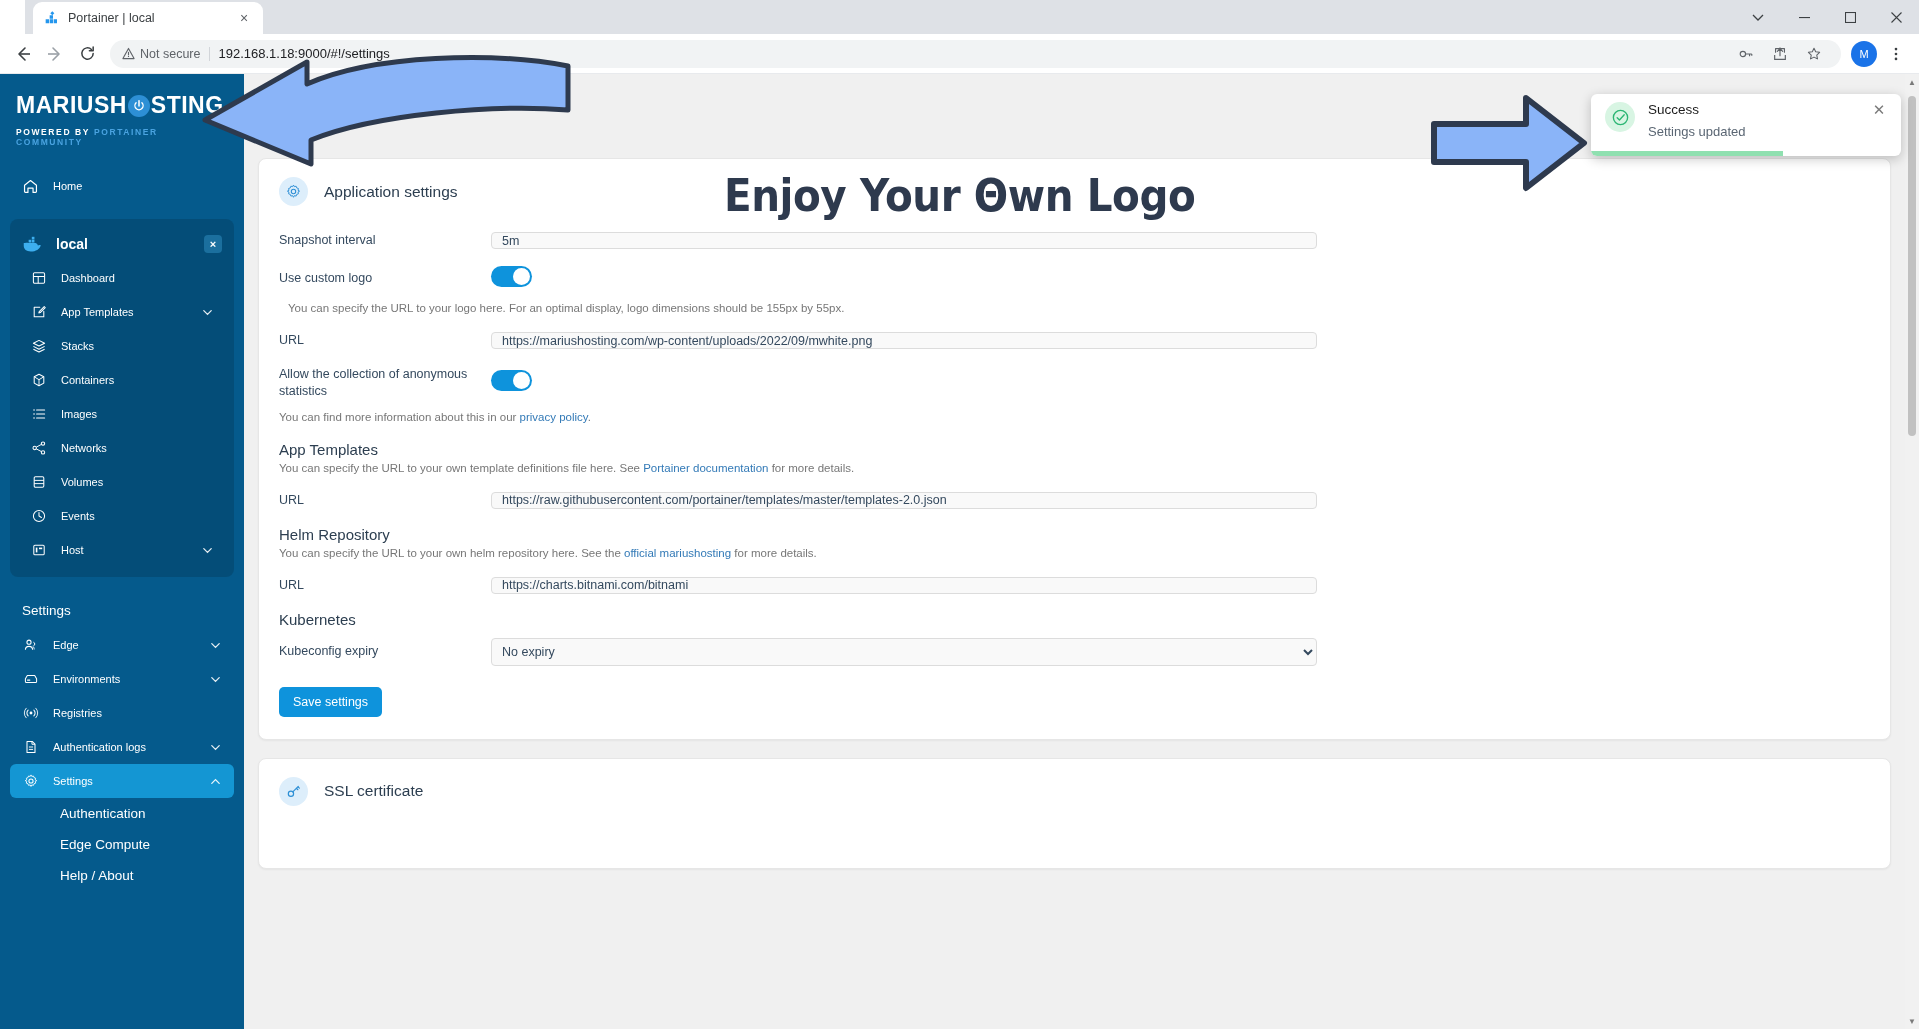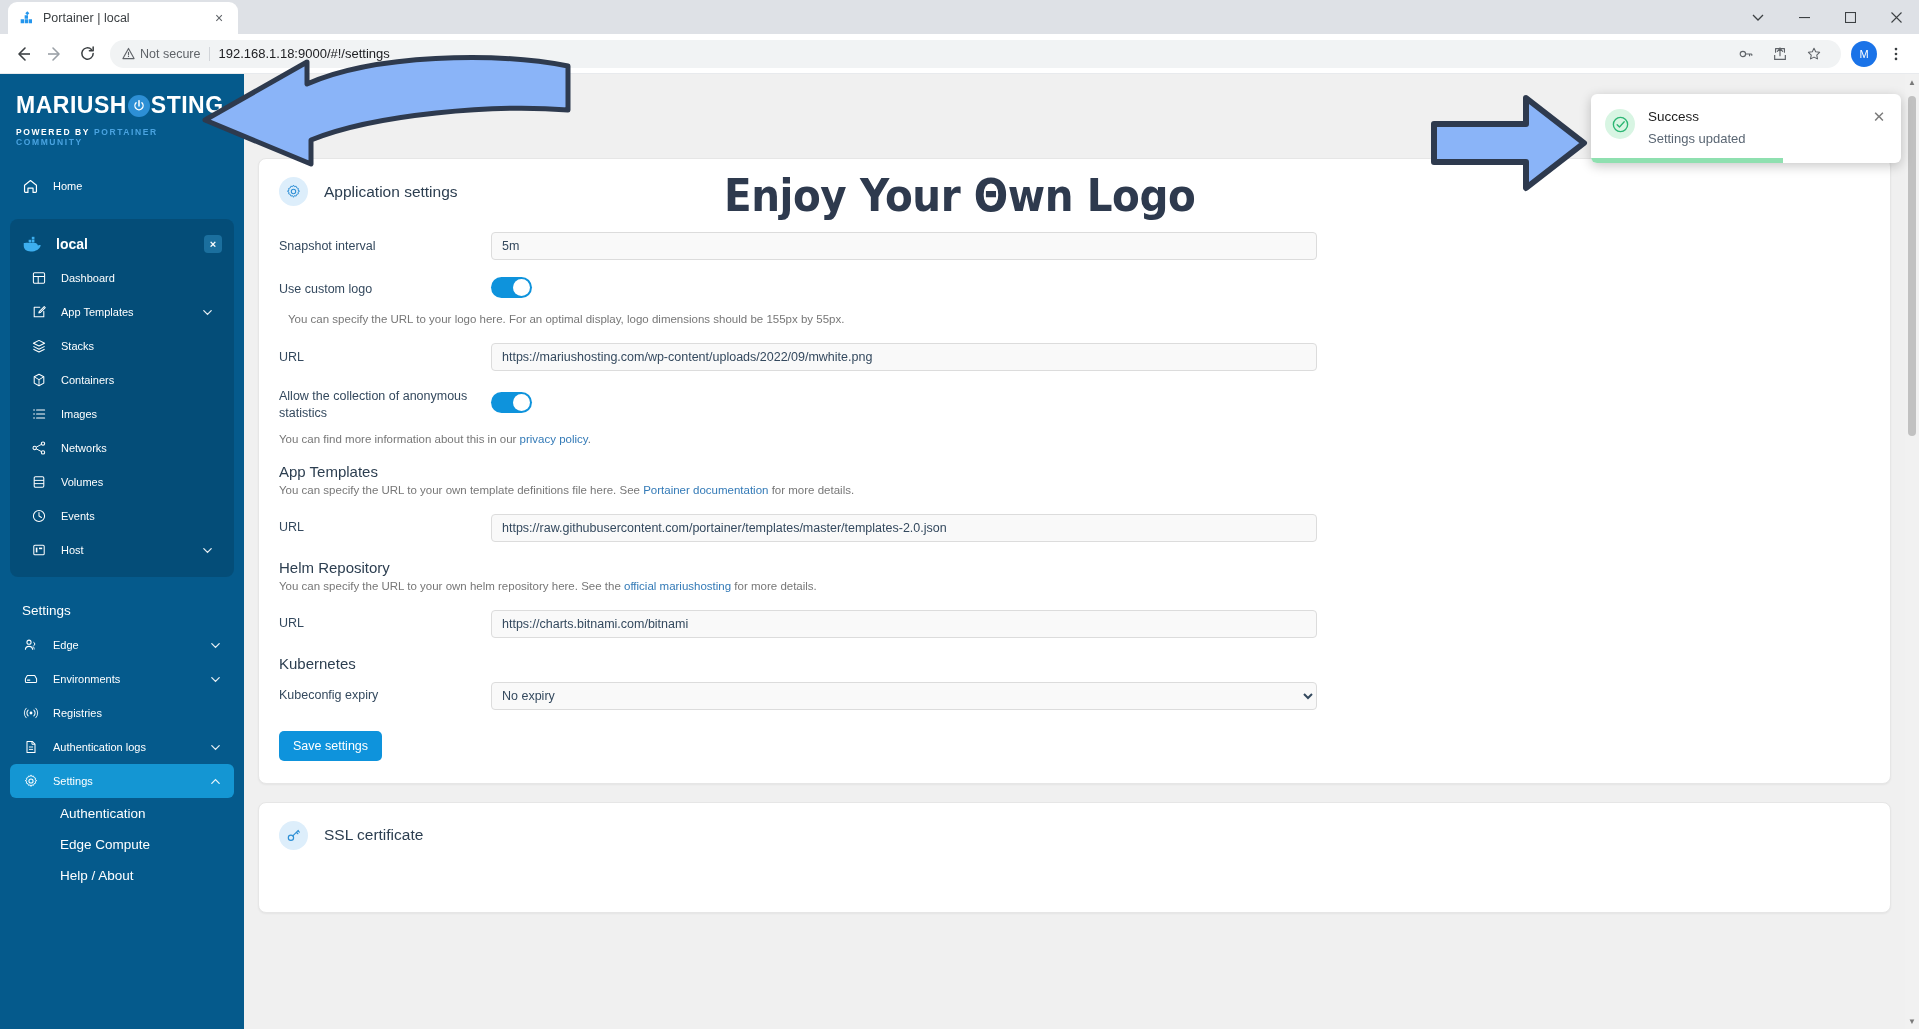--- a/index.html
+++ b/index.html
@@ -8,21 +8,21 @@
     font-family: "Liberation Sans", sans-serif;
     background: #ffffff;
     overflow: hidden;
   }
 
   
   .browser { width: 1919px; height: 1029px; position: relative; background:#fff; }
 
   .tabstrip {
     height: 34px; background: #dee1e6; position: relative;
-    display: flex; align-items: flex-end; padding-left: 8px;
+    display: flex; align-items: flex-end; padding-left: 8px; margin-left: 25px;
   }
   .tab {
     height: 32px; width: 230px; background:#fff;
     border-radius: 9px 9px 0 0; display:flex; align-items:center;
     padding: 0 10px; gap: 9px; position: relative;
   }
   .tab-favicon { width: 16px; height: 16px; flex: 0 0 16px; }
   .tab-title {
     font-size: 12.5px; color:#3c4043; white-space: nowrap;
     overflow: hidden; text-overflow: ellipsis; flex: 1;
@@ -173,21 +173,21 @@
 
   .form-row {
     display:flex; align-items:center; margin-bottom: 17px;
   }
   .form-row .lbl {
     width: 212px; flex: 0 0 212px; font-size: 12.5px; color:#34495e;
     padding-right: 10px; line-height: 1.35;
   }
   .form-row .ctl { flex: 1; max-width: 826px; }
   .inp {
-    width: 100%; height: 28px; border: 1px solid #dcdcdc; border-radius: 4px;
+    width: 100%; height: 17px; border: 1px solid #dcdcdc; border-radius: 4px;
     background:#f9f9f9; font-size: 12.5px; color:#34495e;
     padding: 0 10px; display:flex; align-items:center;
   }
   select.inp { appearance: auto; background:#f9f9f9; padding: 0 6px; height:28px; }
 
   .toggle {
     width: 41px; height: 21px; border-radius: 11px; background:#0e93dc;
     position: relative; display:inline-block;
   }
   .toggle::after {
@@ -217,21 +217,21 @@
     position:absolute; top: 22px; left: 3px; width: 8px; height: 340px;
     background:#c1c1c1; border-radius: 4px;
   }
   .scroll-arrow { position:absolute; left:0; width:14px; height:16px;
     display:flex; align-items:center; justify-content:center; color:#7a7a7a; font-size:8px;}
 
   
   .toast {
     position:absolute; right: 18px; top: 20px; width: 310px;
     background:#fff; border-radius: 6px; box-shadow: 0 3px 12px rgba(0,0,0,.22);
-    padding: 15px 14px 16px 14px; display:flex; gap: 13px; overflow:hidden;
+    padding: 8px 14px 16px 14px; display:flex; gap: 13px; overflow:hidden;
   }
   .toast-ico {
     width: 30px; height:30px; border-radius:50%; background:#d8f5e3;
     display:flex; align-items:center; justify-content:center; flex:0 0 30px;
   }
   .toast-body { flex:1; }
   .toast-title { font-size: 13.5px; color:#1c1c1c; font-weight: 400; margin-bottom: 5px;}
   .toast-msg { font-size: 13px; color:#5a6673; }
   .toast-close { color:#7b7b7b; font-size: 15px; width:16px; height:16px;
     display:flex; align-items:center; justify-content:center; }

